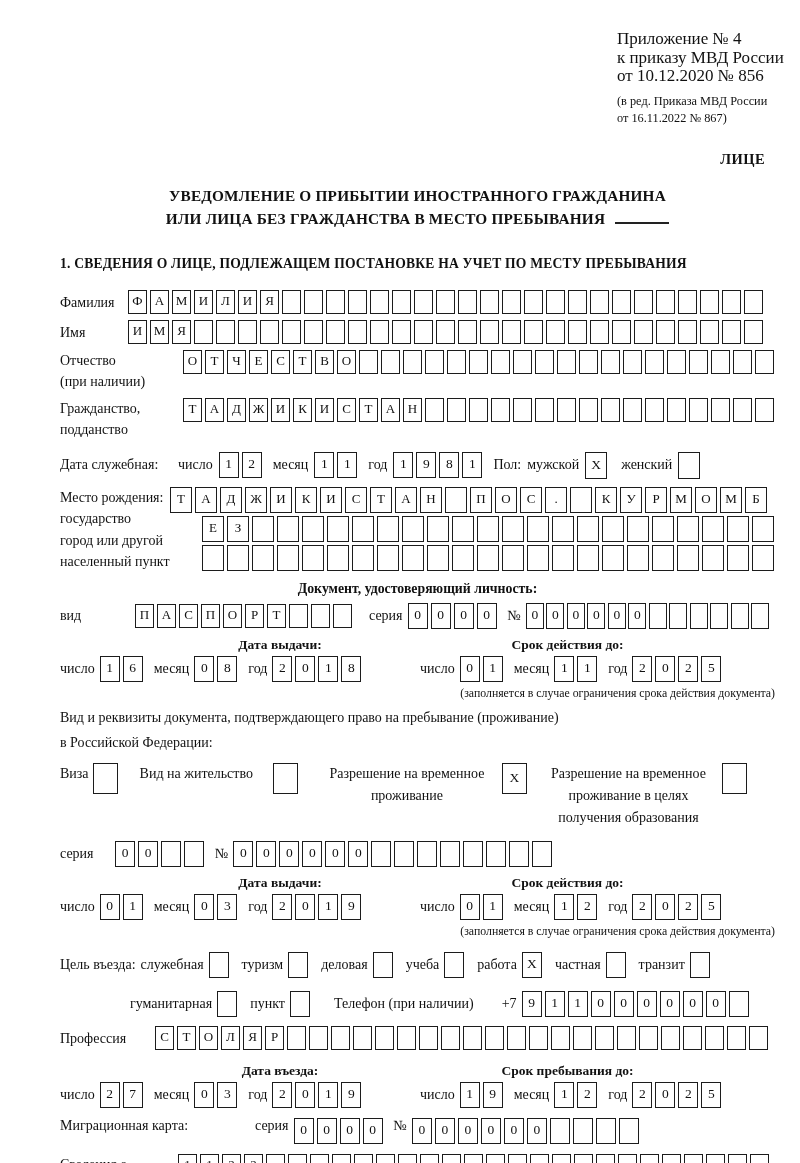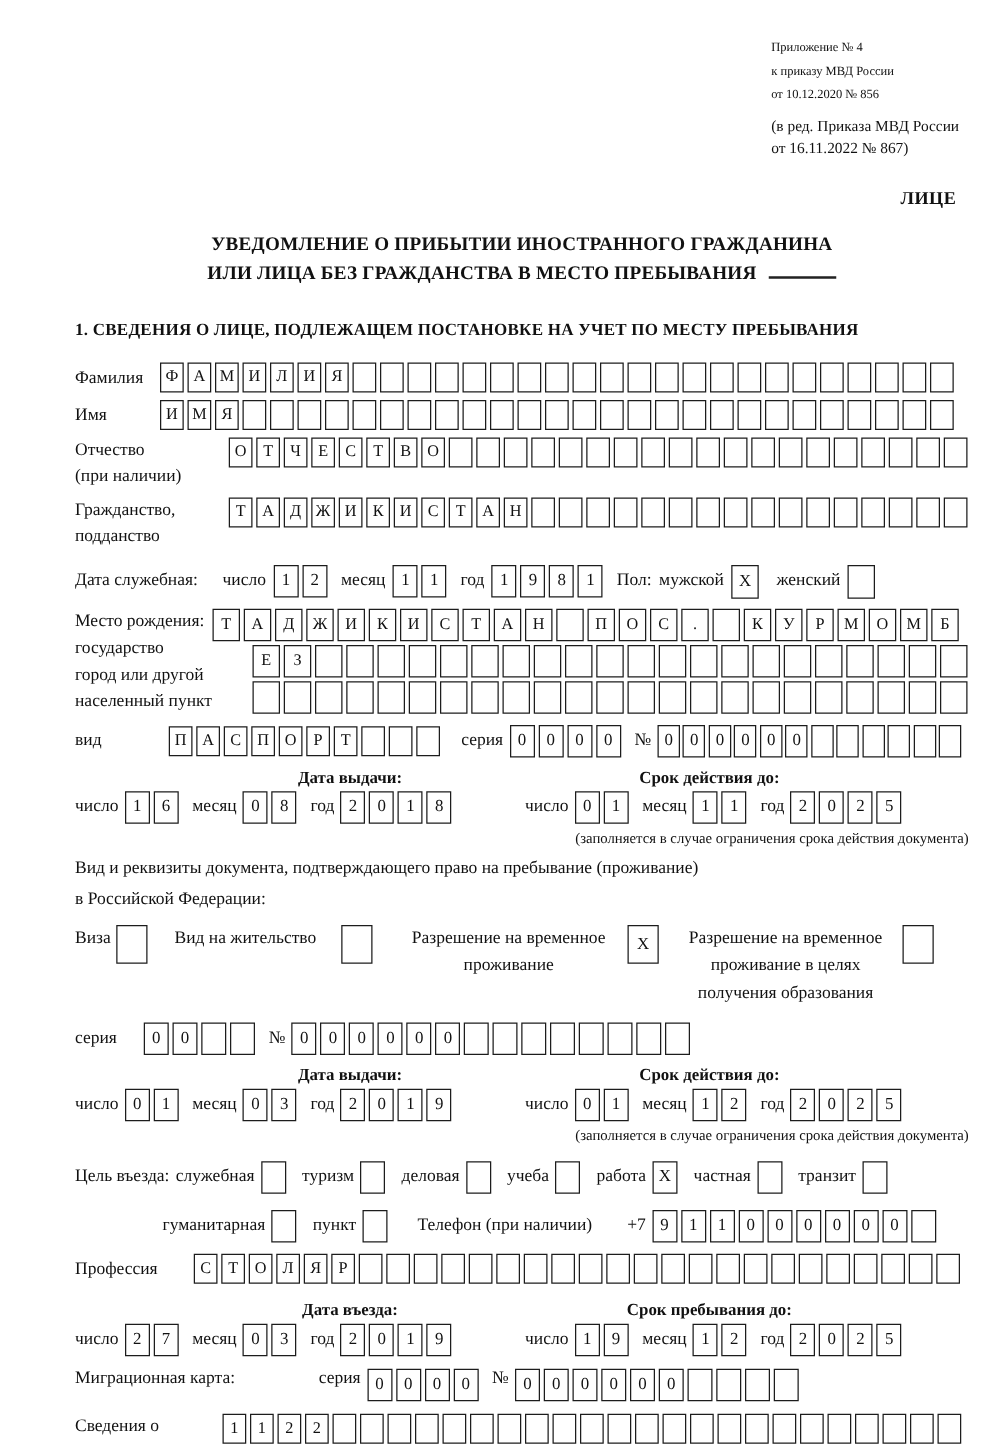--- a/index.html
+++ b/index.html
@@ -5,21 +5,21 @@
   * { box-sizing: border-box; }
   html, body { margin: 0; padding: 0; background: #e8e8e8; }
   .page {
     width: 800px; min-height: 1163px; margin: 0 auto; background: #ffffff;
     padding: 30px 25px 40px 60px;
     font-family: "Liberation Serif", "DejaVu Serif", serif;
     color: #111; font-size: 14px; position: relative;
   }
   
   .hdr { margin-left: 557px; }
-  .hline { font-size: 10px; line-height: 18.5px; white-space: nowrap; }
+  .hline { font-size: 17px; line-height: 18.5px; white-space: nowrap; }
   .hline.small { font-size: 12.3px; line-height: 17px; }
   .hline.small.first { margin-top: 7px; }
   .forma { text-align: right; font-weight: bold; font-size: 14.5px; margin: 24px 10px 0 0; letter-spacing: .4px; }
   .title { text-align: center; font-weight: bold; font-size: 15.3px; margin-top: 16px; line-height: 23px; letter-spacing: .2px; }
   .t-underline { display: inline-block; width: 54px; border-bottom: 2px solid #222; margin-left: 10px; }
   .sect { font-weight: bold; font-size: 13.6px; margin-top: 26px; letter-spacing: .2px; white-space: nowrap; }
 
   
   .row { display: flex; align-items: flex-start; margin-top: 5px; }
   .lbl { font-size: 14px; line-height: 25px; flex-shrink: 0; }
@@ -359,20 +359,21 @@
           <span class="cell wide"></span>
           <span class="cell wide"></span>
           <span class="cell wide"></span>
           <span class="cell wide"></span>
           <span class="cell wide"></span>
           <span class="cell wide"></span>
         </span>
     </div>
   </div>
 
+  <div class="center-heading">Документ, удостоверяющий личность:</div>
 
   <div class="row" style="margin-top:6px;align-items:center">
     <span class="lbl w75">вид</span>
     <span class="cells gap14">
         <span class="cell">П</span>
         <span class="cell">А</span>
         <span class="cell">С</span>
         <span class="cell">П</span>
         <span class="cell">О</span>
         <span class="cell">Р</span>

